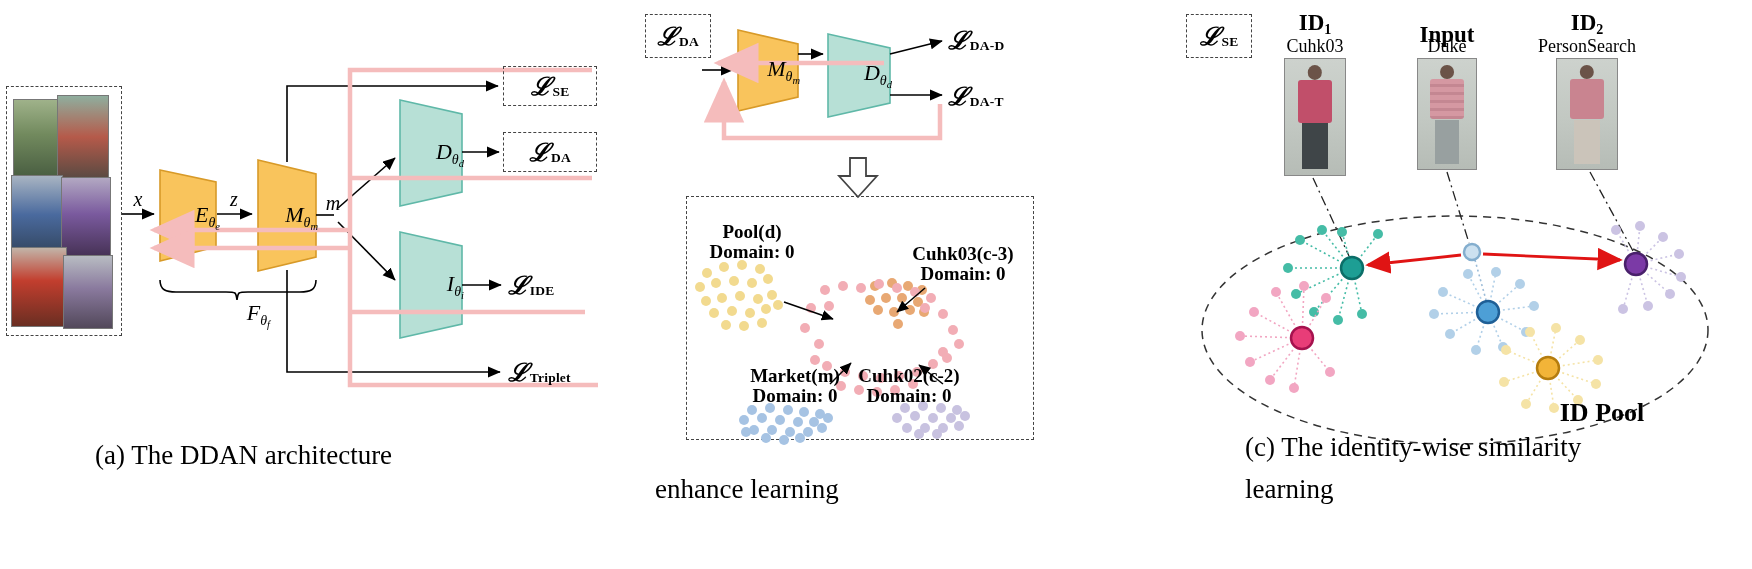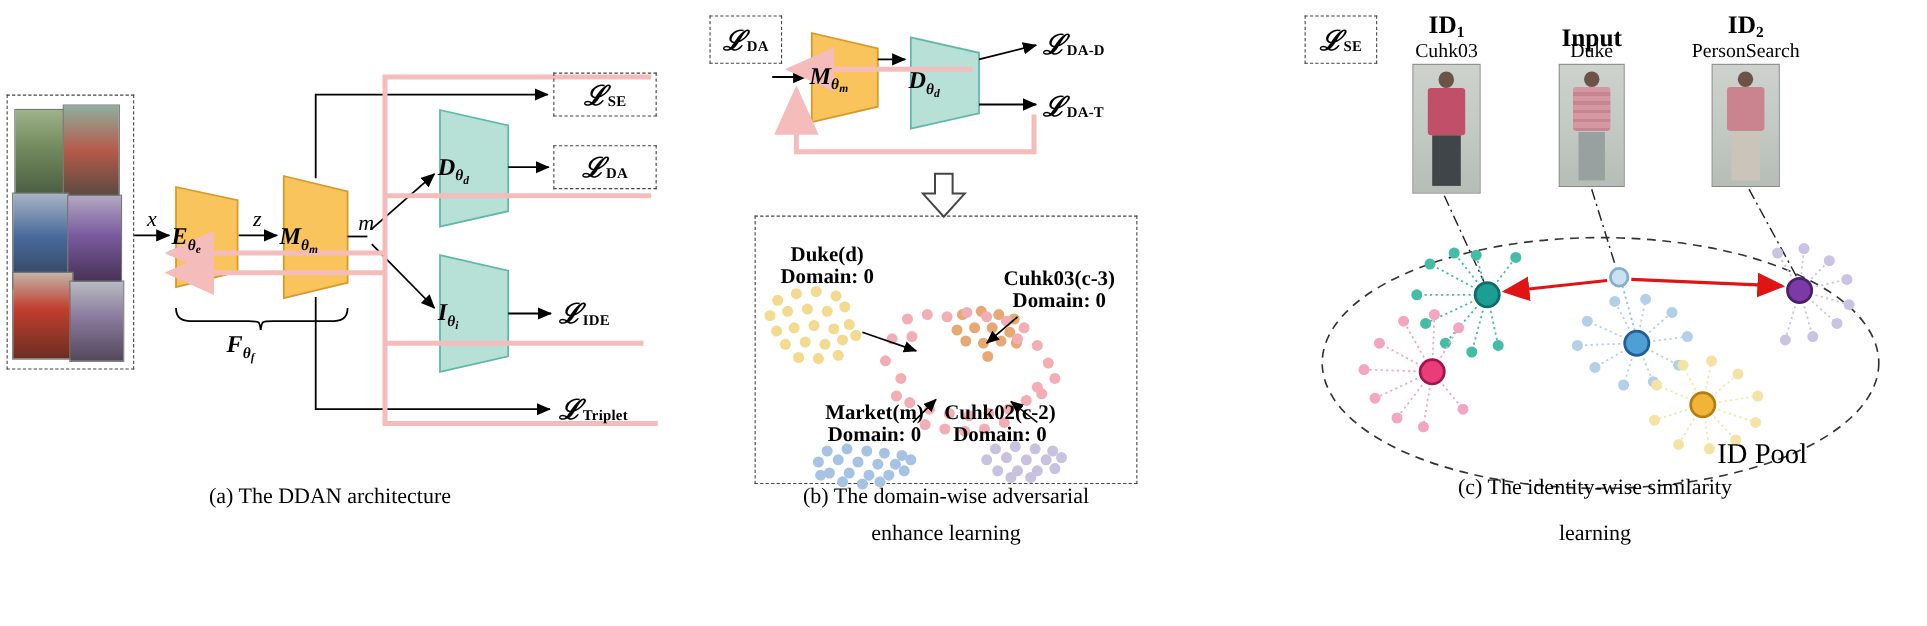--- a/index.html
+++ b/index.html
@@ -3,30 +3,30 @@
 <meta charset="utf-8">
 <style>
   *{margin:0;padding:0;box-sizing:border-box}
   html,body{background:#fff}
   body{width:1752px;height:569px;position:relative;font-family:"Liberation Serif",serif;color:#000;overflow:hidden}
   .dashed-box{position:absolute;border:1.6px dashed #444;background:transparent}
   .loss{display:flex;align-items:center;justify-content:center}
   .loss-plain{position:absolute;display:flex;align-items:center}
   .lsym{font-family:"DejaVu Serif","Liberation Serif",serif;font-style:italic;font-weight:bold;font-size:25px;line-height:1}
   .lsub{font-size:13.5px;font-weight:bold;margin-top:11px;margin-left:1px;letter-spacing:.2px;font-family:"Liberation Serif",serif}
-  .shape-label{position:absolute;text-align:left;font-weight:bold;font-style:italic;font-size:22px;line-height:26px;z-index:3}
+  .shape-label{position:absolute;text-align:right;font-weight:normal;font-style:italic;font-size:22px;line-height:26px;z-index:3}
   .msub{font-size:14px;vertical-align:-5px}
   .msub2{font-size:10.5px;vertical-align:-3px}
   .small-math{position:absolute;font-style:italic;font-size:20px;z-index:3;text-align:center}
   .cluster-label{position:absolute;text-align:center;font-weight:bold;font-size:19px;line-height:20px;z-index:3}
   .col-title{position:absolute;text-align:center;font-weight:bold;font-size:23px;z-index:3}
   .col-sub{font-size:14px;vertical-align:-4px}
   .col-dataset{position:absolute;text-align:center;font-size:18px;z-index:3}
-  .caption{position:absolute;text-align:center;font-size:20px;z-index:3}
-  .pool-label{position:absolute;text-align:center;font-weight:normal;font-size:26px;z-index:3}
+  .caption{position:absolute;font-size:27px;z-index:3}
+  .pool-label{position:absolute;text-align:center;font-weight:bold;font-size:26px;z-index:3}
   .layer-boxes{position:absolute;inset:0;z-index:1}
   .layer-svg{position:absolute;inset:0;z-index:2}
   .layer-text{position:absolute;inset:0;z-index:3;pointer-events:none}
   .thumb{position:absolute;border:1px solid #777}
   .photo{position:absolute;background:linear-gradient(180deg,#cdd2cd 0%,#c2c8c2 55%,#b6bcb6 100%);border:1px solid #888;z-index:2}
   .ph-head{position:absolute;top:5%;left:50%;transform:translateX(-50%);width:24%;height:13%;border-radius:50%;background:#6b5348}
   .ph-shirt{position:absolute;top:18%;left:21%;width:58%;height:37%;border-radius:3px}
   .ph-legs{position:absolute;top:55%;left:29%;width:42%;height:40%}
   .loss-box{z-index:3}
 </style>
@@ -410,37 +410,36 @@
   <div class="loss-plain" style="left:948px;top:22px;width:100px;height:36px">
     <span class="lsym">ℒ</span>
       <span class="lsub">DA-D</span>
   </div>
   <div class="loss-plain" style="left:948px;top:78px;width:100px;height:36px">
     <span class="lsym">ℒ</span>
       <span class="lsub">DA-T</span>
   </div>
 
   <div class="cluster-label" style="left:693px;top:222px;width:118px">
-    <div>Duke(d)</div>
+    <div>Pool(d)</div>
     <div>Domain: 0</div>
   </div>
   <div class="cluster-label" style="left:902px;top:244px;width:122px">
     <div>Cuhk03(c-3)</div>
     <div>Domain: 0</div>
   </div>
   <div class="cluster-label" style="left:736px;top:366px;width:118px">
     <div>Market(m)</div>
     <div>Domain: 0</div>
   </div>
   <div class="cluster-label" style="left:848px;top:366px;width:122px">
     <div>Cuhk02(c-2)</div>
     <div>Domain: 0</div>
   </div>
 
-  <div class="caption" style="left:655px;top:440px;width:410px">(b) The domain-wise adversarial</div>
   <div class="caption" style="left:655px;top:474px;width:410px">enhance learning</div>
 
   <div class="dashed-box loss loss-box" style="left:1186px;top:14px;width:66px;height:44px">
     <span class="lsym">ℒ</span>
       <span class="lsub">SE</span>
   </div>
 
   <div class="col-title" style="left:1282px;top:10px;width:66px">
     <span>ID</span><span class="col-sub">1</span>
   </div>

